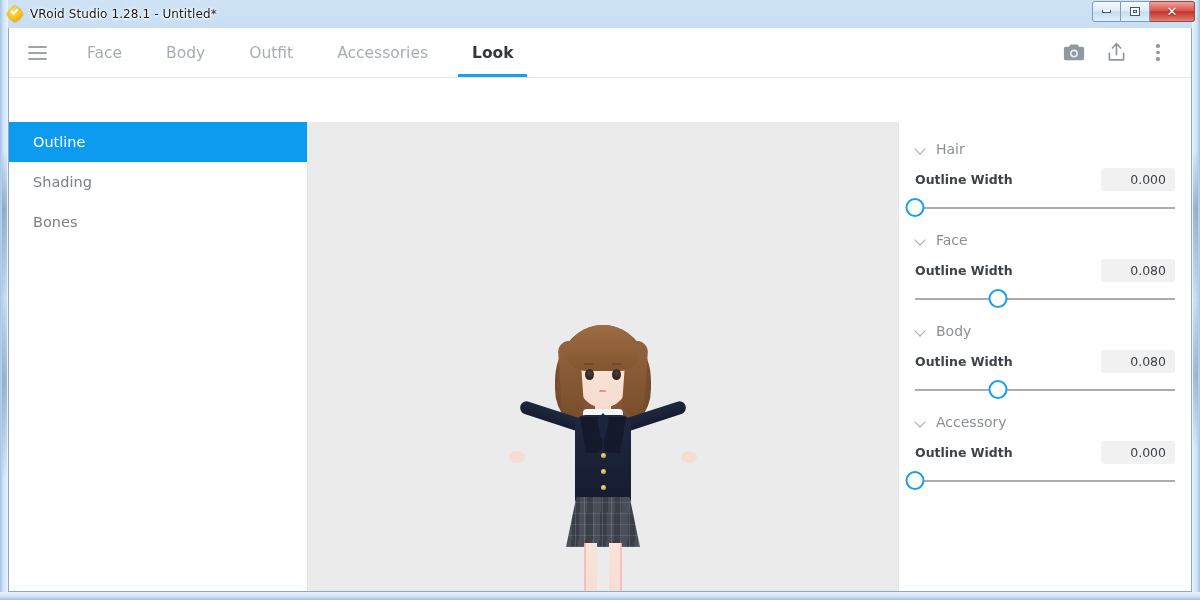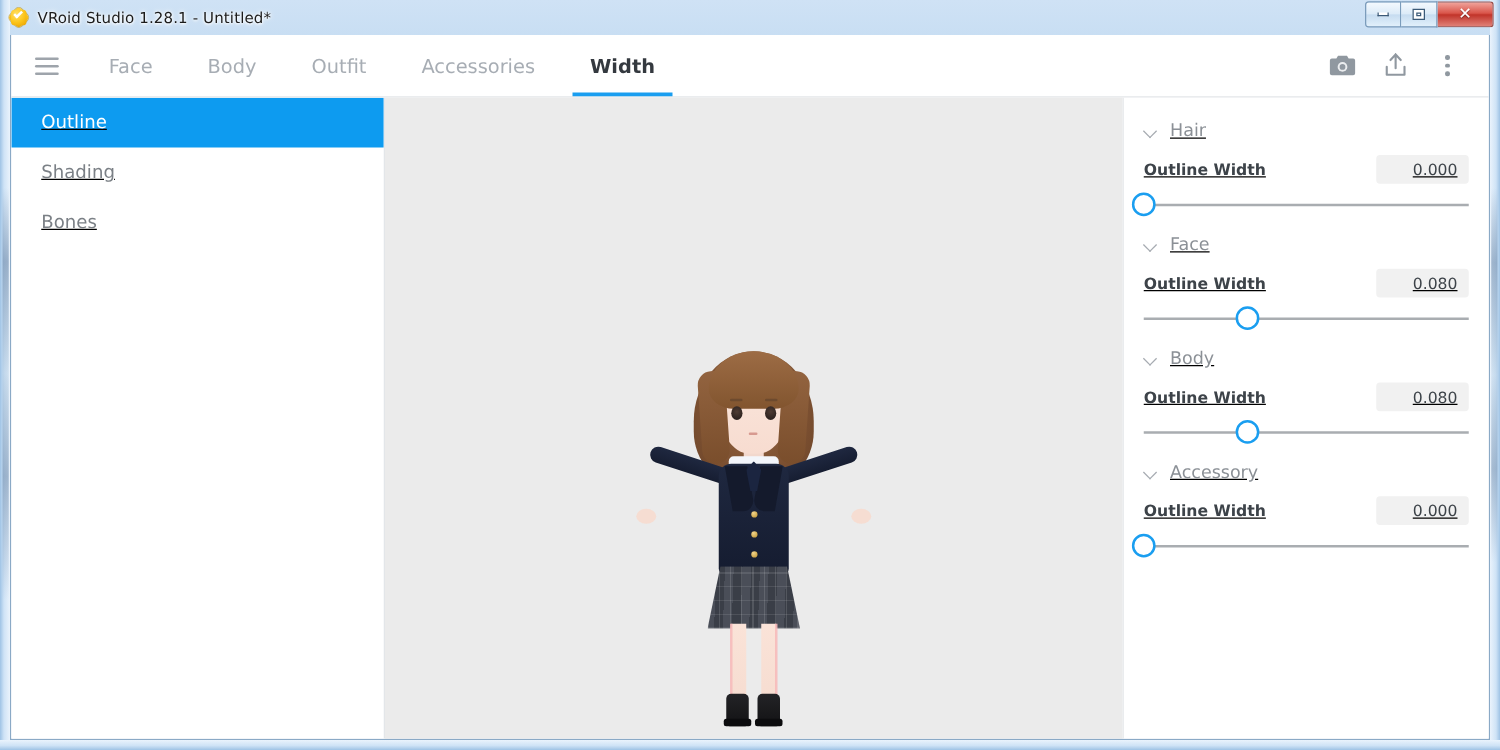--- a/index.html
+++ b/index.html
@@ -92,21 +92,21 @@
   .glyph-min { width: 9px; height: 3px; border: 1px solid #3b5a78; border-top: none; background: #fff; }
   .glyph-max { width: 10px; height: 9px; border: 1px solid #3b5a78; background: #fff; position: relative; }
   .glyph-max::after { content:""; position:absolute; left:2px; top:2px; right:2px; bottom:2px; border:1px solid #3b5a78; }
   .glyph-close { color: #fff; font-size: 13px; font-weight: bold; line-height: 1;
     text-shadow: 0 1px 1px rgba(0,0,0,.45); font-family: "DejaVu Sans", sans-serif; }
 
   
   .client {
     position: absolute; left: 8px; top: 28px; right: 8px; bottom: 8px;
     background: #ffffff; border: 1px solid #8aa9c6; border-top: none;
-    overflow: hidden; display: flex; flex-direction: column;
+    overflow: hidden; display: flex; flex-direction: column; gap: 44px;
   }
 
   
   .topnav {
     height: 50px; flex: none; background: #fff;
     border-bottom: 1px solid #e3e6e9;
     display: flex; align-items: stretch; position: relative;
   }
   .hamburger {
     width: 56px; display: flex; flex-direction: column; align-items: center;
@@ -130,21 +130,21 @@
     margin-left: auto; display: flex; align-items: center; gap: 4px; padding-right: 14px;
   }
   .nav-icon-btn {
     width: 38px; height: 38px; display: flex; align-items: center; justify-content: center;
     cursor: pointer; color: #9098a0;
   }
   .dots { display: flex; flex-direction: column; gap: 3px; align-items: center; }
   .dots i { width: 3.5px; height: 3.5px; border-radius: 50%; background: #9098a0; display: block; }
 
   
-  .body-row { flex: 1; display: flex; min-height: 0; text-decoration: underline; }
+  .body-row { flex: 1; display: flex; min-height: 0; }
 
   
   .sidebar {
     width: 299px; flex: none; background: #fff;
     border-right: 1px solid #e3e6e9; padding-top: 0; overflow: hidden;
   }
   .side-item {
     height: 40px; display: flex; align-items: center; padding-left: 24px;
     font-size: 14.5px; color: #7b8086; cursor: pointer;
   }
@@ -315,21 +315,21 @@
         <div class="nav-tab">
           <span>Body</span>
         </div>
         <div class="nav-tab">
           <span>Outfit</span>
         </div>
         <div class="nav-tab">
           <span>Accessories</span>
         </div>
         <div class="nav-tab active">
-          <span>Width</span>
+          <span>Look</span>
         </div>
       </div>
 
       <div class="nav-actions">
         <div class="nav-icon-btn">
           <svg width="22" height="19" viewBox="0 0 22 19" aria-hidden="true">
             <path d="M7.4 1.6h7.2l1.3 2.1h3.6a1.6 1.6 0 0 1 1.6 1.6v10.3a1.6 1.6 0 0 1-1.6 1.6H2.5A1.6 1.6 0 0 1 .9 15.6V5.3a1.6 1.6 0 0 1 1.6-1.6h3.6z" fill="#9098a0"></path>
             <circle cx="11" cy="10.5" r="3.9" fill="#ebedef"></circle>
             <circle cx="11" cy="10.5" r="2.3" fill="#9098a0"></circle>
           </svg>

